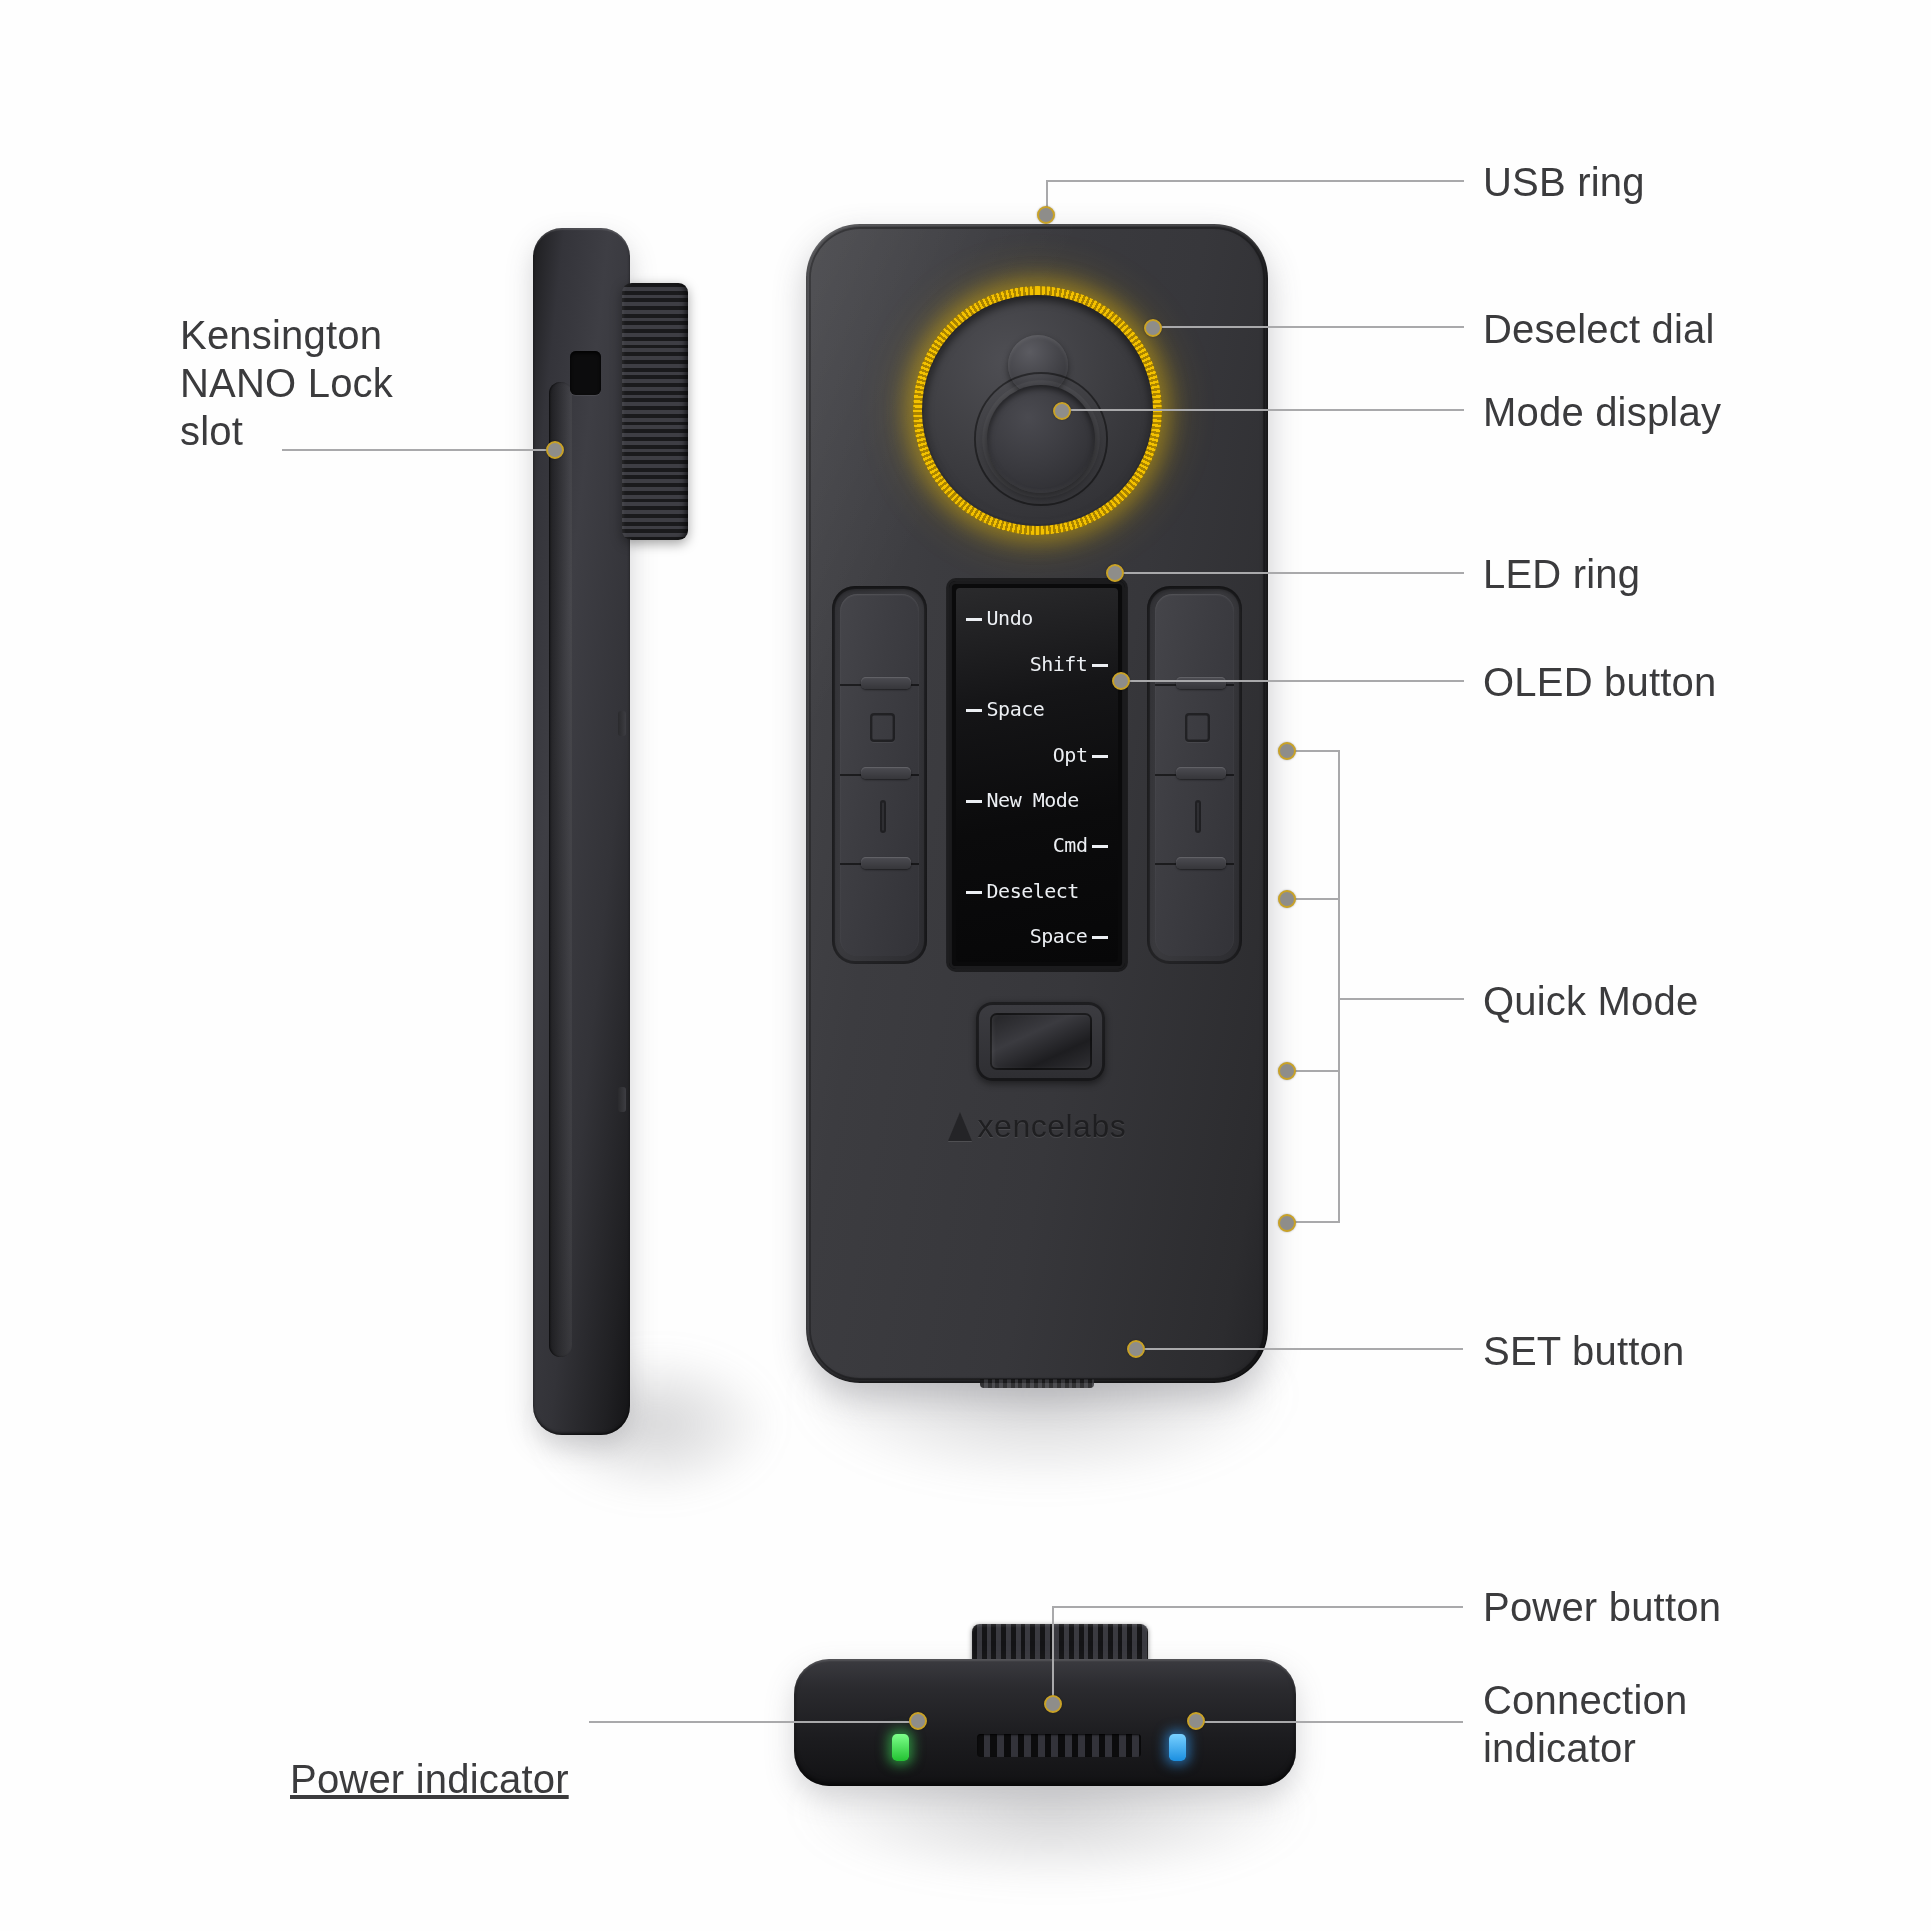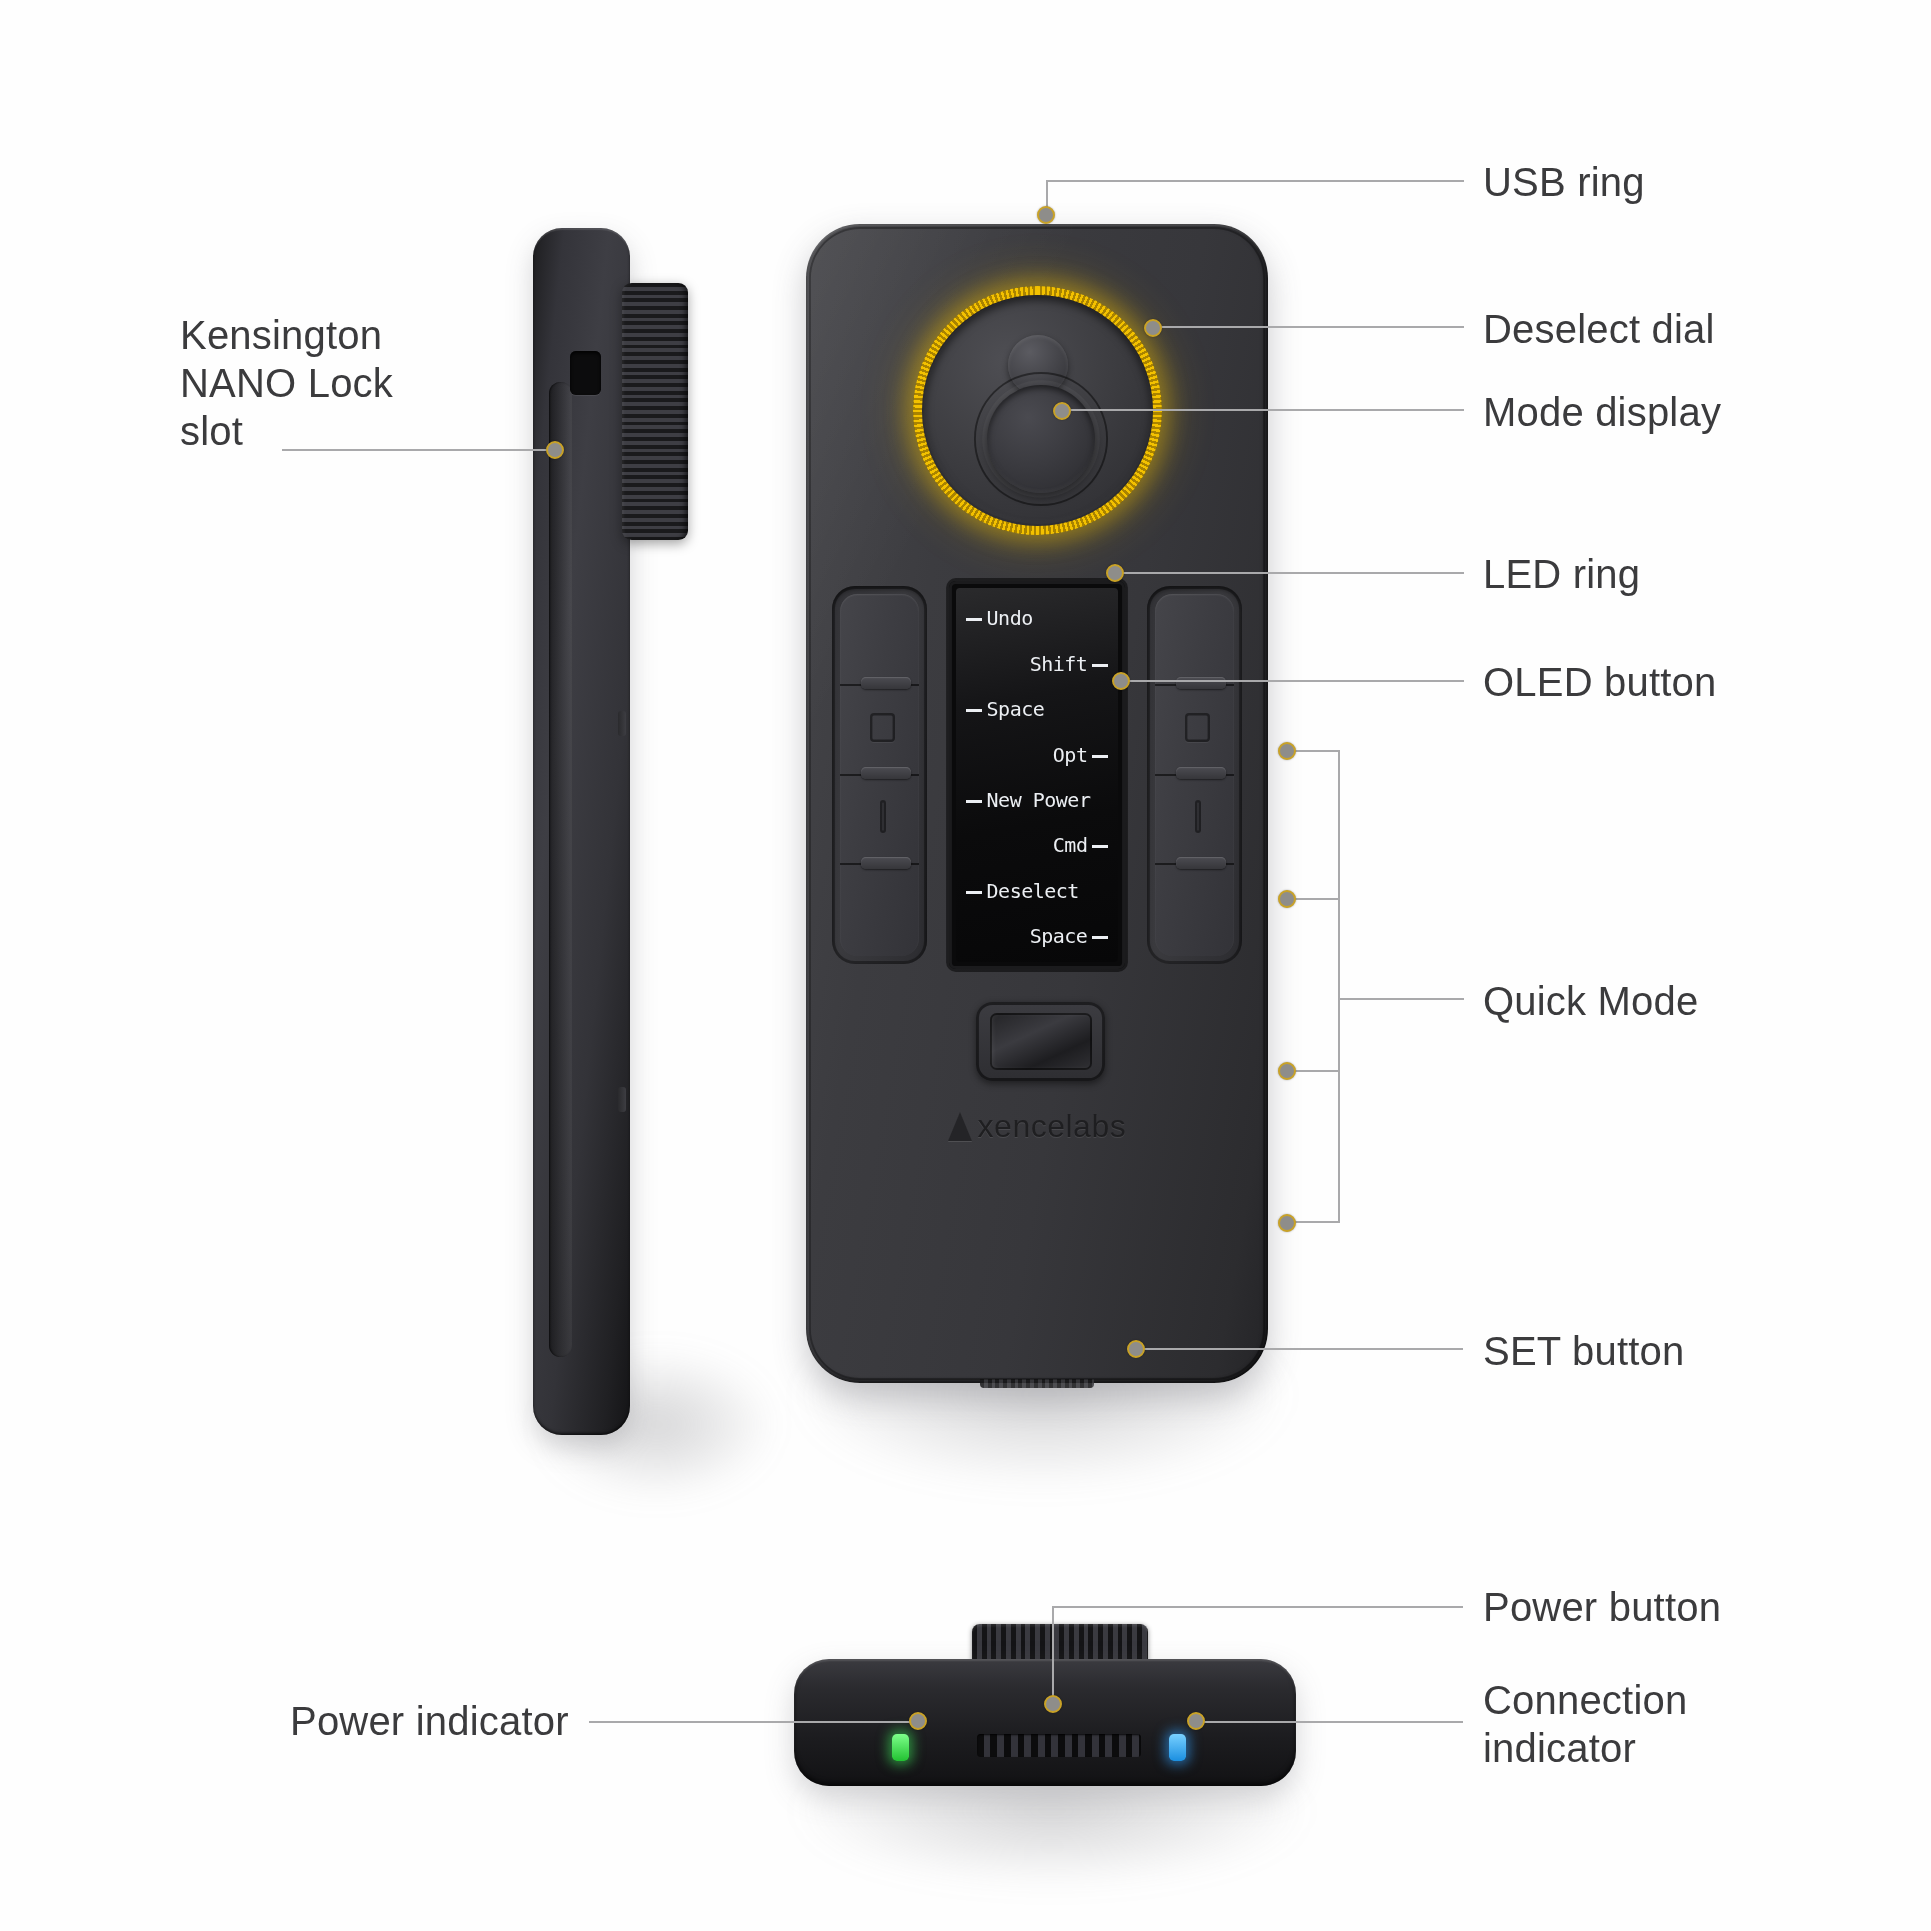--- a/index.html
+++ b/index.html
@@ -203,21 +203,21 @@
         <div class="keymark-bar" style="top:206px;"></div>
       </div>
     </div>
 
     <div id="oled">
       <div id="oledinner">
         <div class="oledrow l" style="top:13.5px;"><span class="tick"></span><span>Undo</span></div>
         <div class="oledrow r" style="top:59px;"><span>Shift</span><span class="tick"></span></div>
         <div class="oledrow l" style="top:104px;"><span class="tick"></span><span>Space</span></div>
         <div class="oledrow r" style="top:150px;"><span>Opt</span><span class="tick"></span></div>
-        <div class="oledrow l" style="top:195px;"><span class="tick"></span><span>New Power</span></div>
+        <div class="oledrow l" style="top:195px;"><span class="tick"></span><span>New Mode</span></div>
         <div class="oledrow r" style="top:240px;"><span>Cmd</span><span class="tick"></span></div>
         <div class="oledrow l" style="top:286px;"><span class="tick"></span><span>Deselect</span></div>
         <div class="oledrow r" style="top:331px;"><span>Space</span><span class="tick"></span></div>
       </div>
     </div>
 
     <div id="setbtn"></div>
 
     <div id="logo">
       <span class="gem"></span><span>xencelabs</span>
@@ -281,18 +281,18 @@
   <div class="callout right" style="left:1483px;top:305px;">Deselect dial</div>
   <div class="callout right" style="left:1483px;top:388px;">Mode display</div>
   <div class="callout right" style="left:1483px;top:550px;">LED ring</div>
   <div class="callout right" style="left:1483px;top:658px;">OLED button</div>
   <div class="callout right" style="left:1483px;top:977px;">Quick Mode</div>
   <div class="callout right" style="left:1483px;top:1327px;">SET button</div>
   <div class="callout left" style="left:180px;top:311px;">Kensington
 NANO Lock
 slot</div>
   <div class="callout right" style="left:1483px;top:1583px;">Power button</div>
-  <div class="callout left" style="left:290px;top:1697px;">Power indicator</div>
+  <div class="callout left" style="left:290px;top:1755px;text-decoration:underline;">Power indicator</div>
   <div class="callout right" style="left:1483px;top:1676px;">Connection
 indicator</div>
 
 </div>
 
 
 </body></html>

